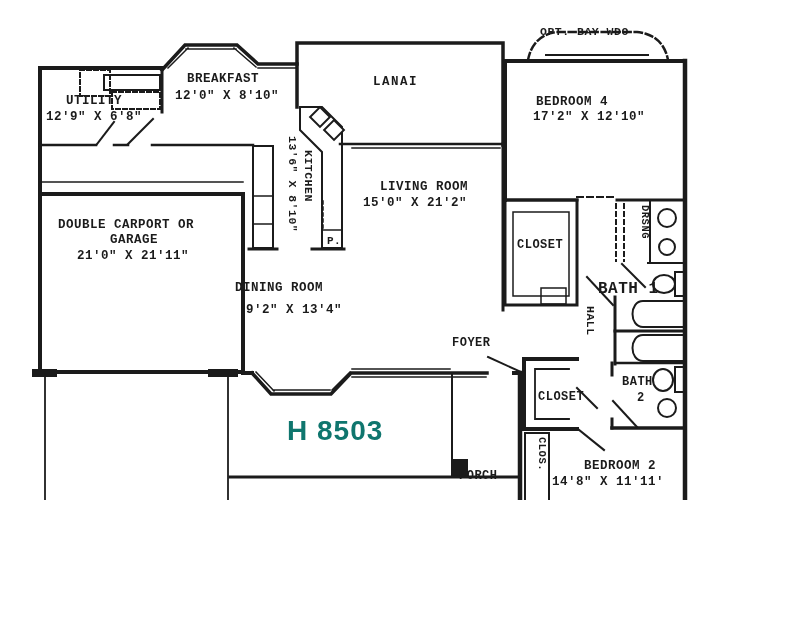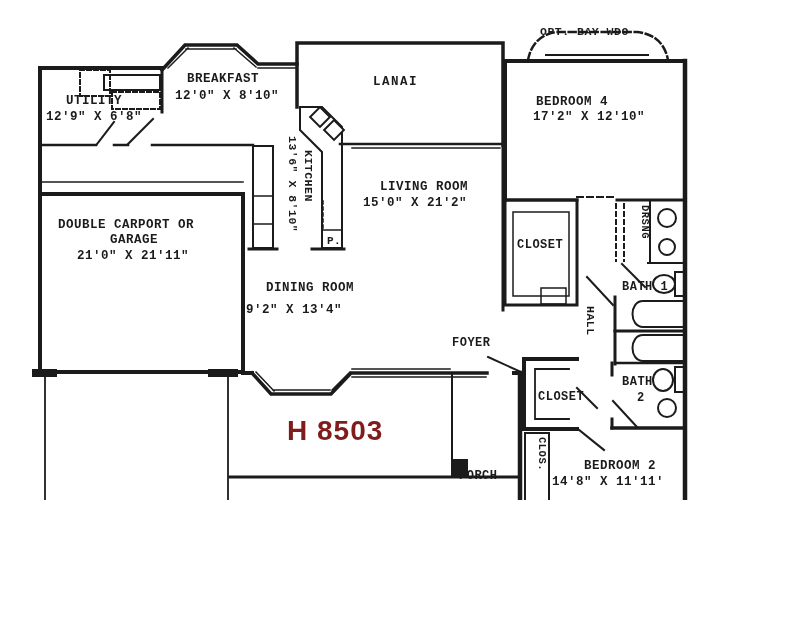--- a/index.html
+++ b/index.html
@@ -11,21 +11,21 @@
     font-weight:700;
     color:#1b1b1b;
     font-size:12.5px;
     line-height:1.05;
     letter-spacing:0.5px;
     white-space:nowrap;
   }
   .vert{transform-origin:0 0;transform:rotate(90deg);}
   .plan-id{
     font-family:"Liberation Sans","DejaVu Sans",sans-serif;
-    font-weight:700;font-size:28px;letter-spacing:1px;color:#7f1d1d;
+    font-weight:700;font-size:28px;letter-spacing:1px;color:#0f766e;
   }
   .watermark{
     font-family:"Liberation Sans","DejaVu Sans",sans-serif;
     font-weight:400;font-size:18px;color:#8f8f8f;letter-spacing:0.5px;
   }
 </style>
 </head>
 <body>
 
 <div id="plan">
@@ -156,30 +156,30 @@
   <div class="lbl vert" style="left:298px;top:136px;font-size:11.5px;">13'6" X 8'10"</div>
   <div class="lbl vert" style="left:314px;top:150px;font-size:11.5px;">KITCHEN</div>
 
   <div class="lbl" style="left:380px;top:181px;">LIVING ROOM</div>
   <div class="lbl" style="left:363px;top:197px;">15'0" X 21'2"</div>
 
   <div class="lbl" style="left:58px;top:219px;">DOUBLE CARPORT OR</div>
   <div class="lbl" style="left:110px;top:234px;">GARAGE</div>
   <div class="lbl" style="left:77px;top:250px;">21'0" X 21'11"</div>
 
-  <div class="lbl" style="left:266px;top:282px;">DINING ROOM</div>
+  <div class="lbl" style="left:235px;top:282px;">DINING ROOM</div>
   <div class="lbl" style="left:246px;top:304px;">9'2" X 13'4"</div>
 
   <div class="lbl" style="left:517px;top:239px;font-size:12px;">CLOSET</div>
 
   <div class="lbl vert" style="left:650px;top:205px;font-size:10.5px;">DRSNG</div>
 
   <div class="lbl vert" style="left:596px;top:306px;font-size:11.5px;">HALL</div>
 
-  <div class="lbl" style="left:622px;top:281px;font-size:12px;">BATH 1</div>
+  <div class="lbl" style="left:598px;top:281px;font-size:16px;">BATH 1</div>
 
   <div class="lbl" style="left:452px;top:337px;font-size:12px;">FOYER</div>
 
   <div class="lbl" style="left:538px;top:391px;font-size:12px;">CLOSET</div>
 
   <div class="lbl" style="left:622px;top:376px;font-size:12px;">BATH</div>
   <div class="lbl" style="left:637px;top:392px;font-size:12px;">2</div>
 
   <div class="lbl" style="left:459px;top:431px;font-size:12px;margin-top:39px;">PORCH</div>
 

